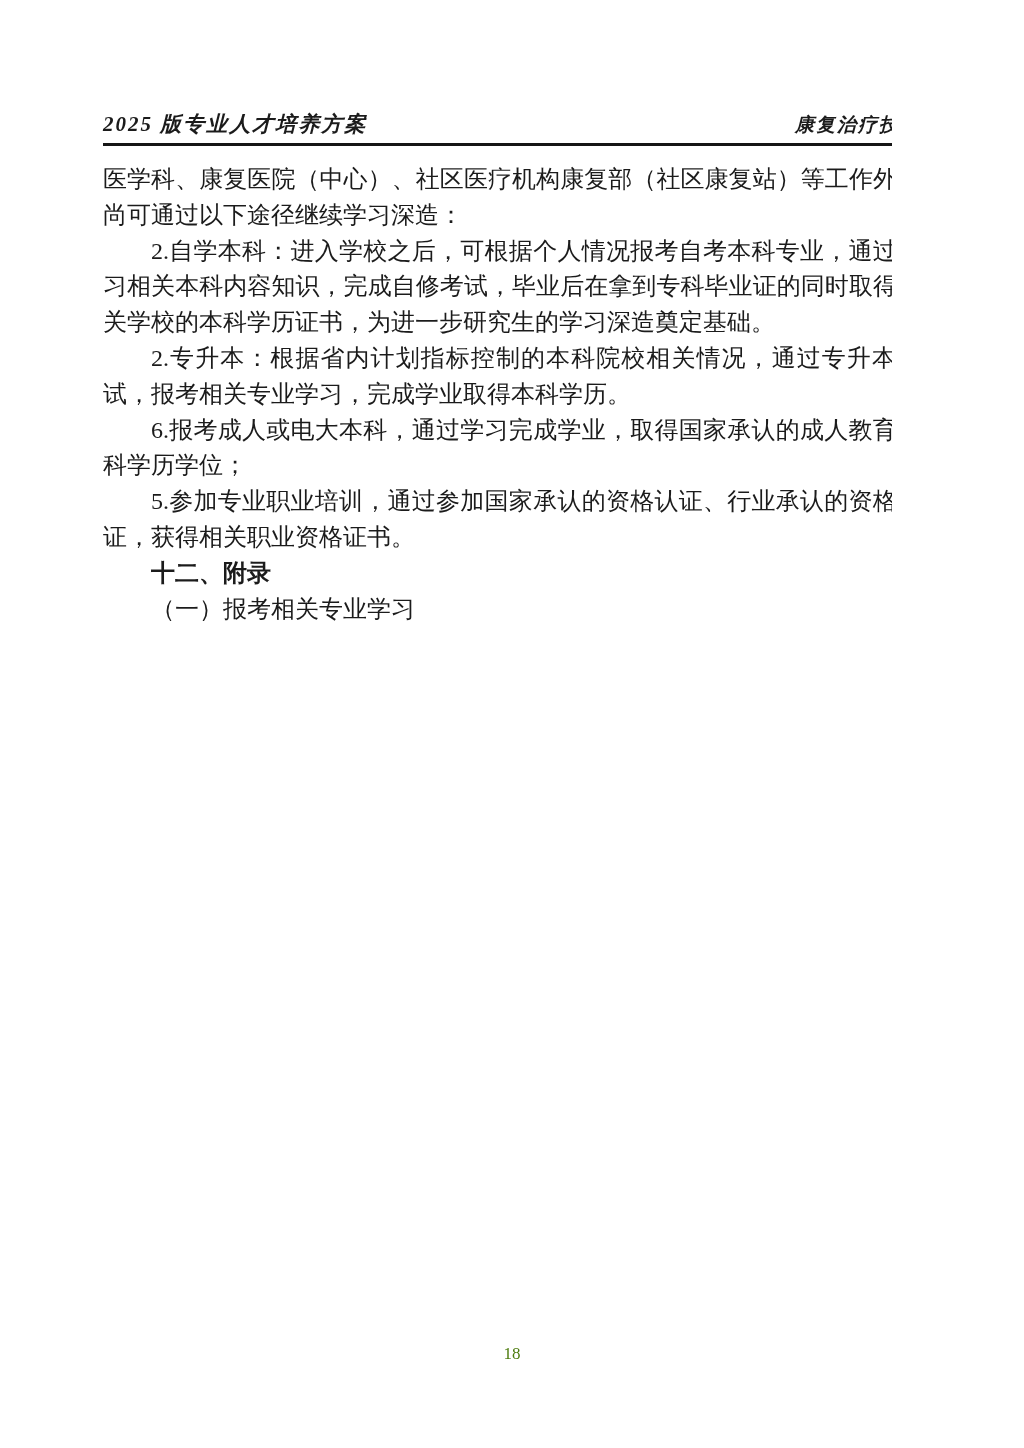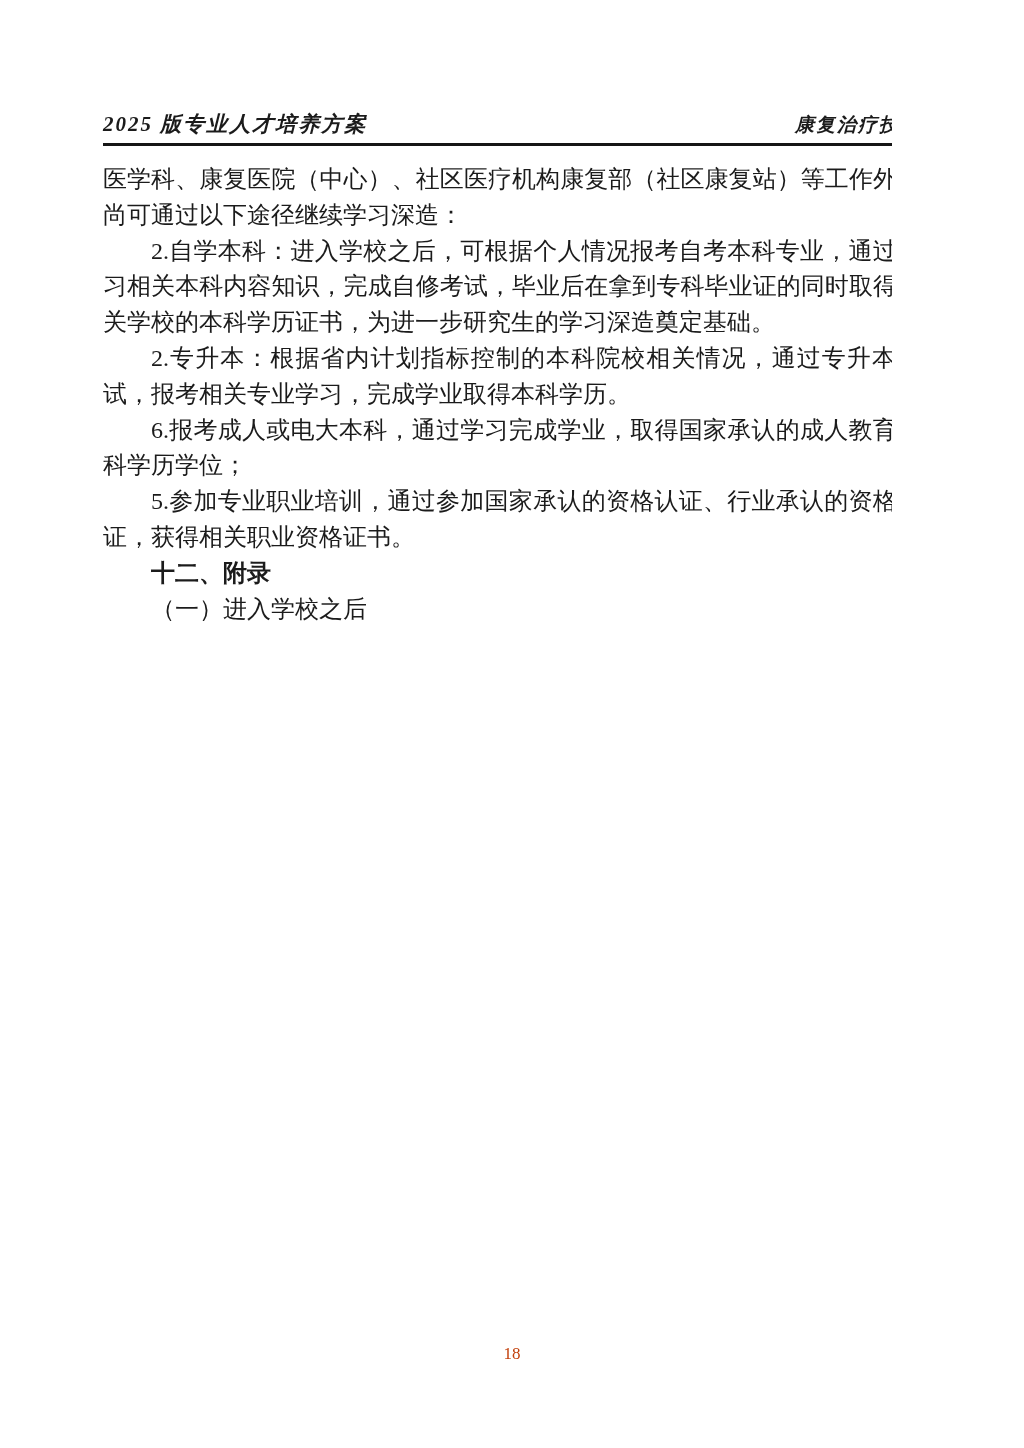--- a/index.html
+++ b/index.html
@@ -62,21 +62,21 @@
   .subsection-heading { text-indent: 2em; }
 
   
   .footer {
     position: absolute;
     left: 0;
     top: 1344px;
     width: 1024px;
     text-align: center;
     font-size: 17px;
-    color: #c2410c;
+    color: #4d7c0f;
   }
 </style>
 </head>
 <body>
 
 <div class="page">
 
   <div class="header">
     <div class="header-row">
       <span class="header-title left">2025 版专业人才培养方案</span>
@@ -85,20 +85,20 @@
     <div class="header-rule"></div>
   </div>
 
   <div class="content">
     <p>医学科、康复医院（中心）、社区医疗机构康复部（社区康复站）等工作外，尚可通过以下途径继续学习深造：</p>
     <p class="para-indent">2.自学本科：进入学校之后，可根据个人情况报考自考本科专业，通过学习相关本科内容知识，完成自修考试，毕业后在拿到专科毕业证的同时取得相关学校的本科学历证书，为进一步研究生的学习深造奠定基础。</p>
     <p class="para-indent">2.专升本：根据省内计划指标控制的本科院校相关情况，通过专升本考试，报考相关专业学习，完成学业取得本科学历。</p>
     <p class="para-indent">6.报考成人或电大本科，通过学习完成学业，取得国家承认的成人教育本科学历学位；</p>
     <p class="para-indent">5.参加专业职业培训，通过参加国家承认的资格认证、行业承认的资格认证，获得相关职业资格证书。</p>
     <p class="section-heading">十二、附录</p>
-    <p class="subsection-heading">（一）进入学校之后</p>
+    <p class="subsection-heading">（一）报考相关专业学习</p>
   </div>
 
   <div class="footer">
     <span>18</span>
   </div>
 
 </div>
 
 </body></html>

